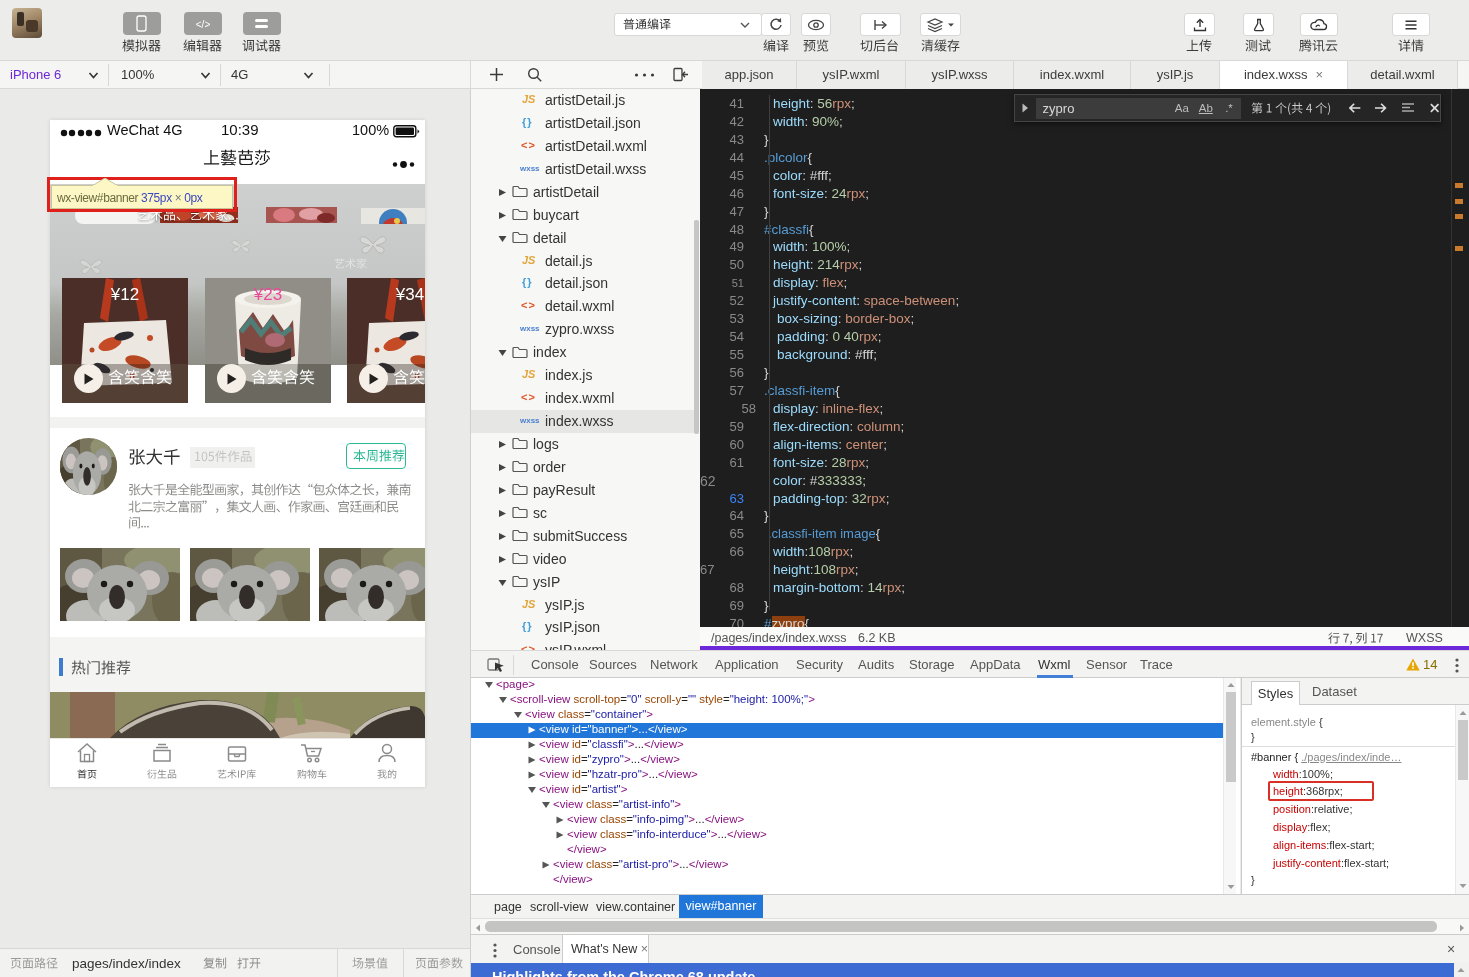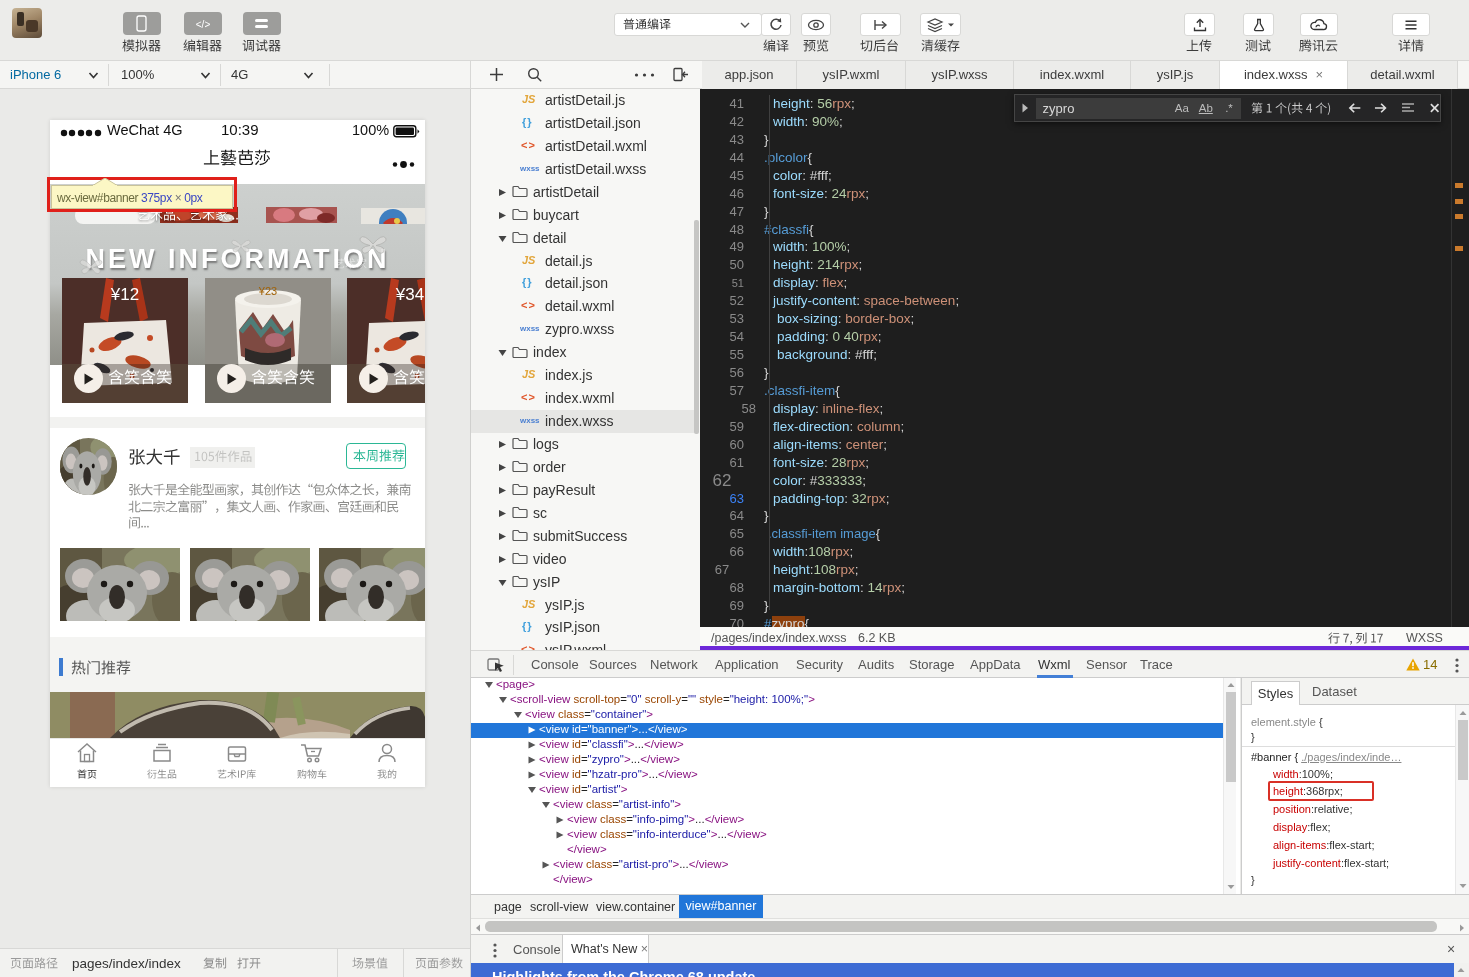--- a/index.html
+++ b/index.html
@@ -142,21 +142,21 @@
         <path d="M2.5 3.2h11M2.5 7h11M2.5 10.8h11" stroke="#333" stroke-width="1.4"></path>
       </svg>
     </div>
 <div class="cj" style="left:1371px;top:39px;width:80px;display:flex;justify-content:center">
       <svg width="27" height="14" viewBox="0 0 27 14">
         <path d="M1.4 1.5C2.1 2.1 3 2.9 3.4 3.4L4.1 2.7C3.6 2.2 2.7 1.4 2 0.8ZM5.9 0.9C6.3 1.6 6.8 2.4 7 3L7.9 2.6C7.7 2.1 7.2 1.2 6.8 0.6ZM2.4 12.2V12.2C2.6 11.9 3 11.7 5.1 10C5 9.8 4.8 9.5 4.7 9.2L3.5 10.2V4.6H0.5V5.6H2.5V10.3C2.5 10.9 2.1 11.3 1.9 11.5C2.1 11.7 2.3 12 2.4 12.2ZM10.7 0.5C10.5 1.2 10 2.3 9.5 3H5.2V3.9H8.2V5.7H5.6V6.6H8.2V8.4H4.9V9.4H8.2V12.5H9.2V9.4H12.4V8.4H9.2V6.6H11.7V5.7H9.2V3.9H12.1V3H10.6C10.9 2.4 11.4 1.5 11.7 0.8Z M15 0.5V12.5H15.9V0.5ZM13.9 3C13.9 4 13.7 5.5 13.4 6.4L14.1 6.6C14.4 5.7 14.6 4.1 14.7 3.1ZM16 2.7C16.2 3.3 16.5 4.1 16.7 4.6L17.4 4.3C17.2 3.8 16.9 3 16.6 2.4ZM18.8 8.7H23.5V9.7H18.8ZM18.8 8V7H23.5V8ZM20.7 0.5V1.5H17.3V2.3H20.7V3.1H17.7V3.8H20.7V4.7H17V5.5H25.5V4.7H21.6V3.8H24.7V3.1H21.6V2.3H25.1V1.5H21.6V0.5ZM17.9 6.2V12.5H18.8V10.4H23.5V11.4C23.5 11.5 23.4 11.6 23.3 11.6C23.1 11.6 22.5 11.6 21.8 11.6C21.9 11.8 22 12.2 22.1 12.4C23 12.4 23.6 12.4 24 12.3C24.3 12.1 24.4 11.9 24.4 11.4V6.2Z" fill="#3c3c3c"></path>
       </svg>
     </div>
 </div>
 <div class="a" style="left:0;top:61px;width:1469px;height:28px;background:#f5f5f3;border-bottom:1px solid #d8d8d6">
-<div class="a" style="left:10px;top:6px;font-size:13px;color:#0369a1">iPhone 6</div>
+<div class="a" style="left:10px;top:6px;font-size:13px;color:#6d28d9">iPhone 6</div>
 <svg class="a" style="left:88px;top:11px" width="11" height="7">
       <path d="M1.5 1 L5.5 5.5 L9.5 1" stroke="#333" stroke-width="1.6" fill="none"></path>
     </svg>
 <div class="a" style="left:108px;top:3px;width:1px;height:22px;background:#d8d8d6"></div>
 <div class="a" style="left:121px;top:6px;font-size:13px;color:#333">100%</div>
 <svg class="a" style="left:200px;top:11px" width="11" height="7">
       <path d="M1.5 1 L5.5 5.5 L9.5 1" stroke="#333" stroke-width="1.6" fill="none"></path>
     </svg>
 <div class="a" style="left:220px;top:3px;width:1px;height:22px;background:#d8d8d6"></div>
 <div class="a" style="left:231px;top:6px;font-size:13px;color:#333">4G</div>
@@ -236,21 +236,20 @@
         <rect width="64" height="16" fill="#e8e6e0"></rect>
         <circle cx="32" cy="15" r="14" fill="#3f7fc0"></circle>
         <path d="M22 15 Q32 5 42 15 Q32 25 22 15Z" fill="#c0392b"></path>
         <circle cx="36" cy="13" r="3" fill="#e8c84a"></circle>
       </svg>
 <div class="cj" style="left:87px;top:24px;filter:drop-shadow(0 1px 1px rgba(0,0,0,0.5))">
         <svg width="102" height="14" viewBox="0 0 102 14">
           <path d="M2 5V5.9H7.8C2.4 9.2 2.2 9.9 2.2 10.7C2.2 11.6 3 12.1 4.6 12.1H10.1C11.5 12.1 11.9 11.7 12.1 9.6C11.8 9.5 11.4 9.4 11.2 9.2C11.1 10.9 10.9 11.2 10.2 11.2H4.5C3.7 11.2 3.2 11 3.2 10.6C3.2 10.1 3.6 9.4 10.1 5.6C10.2 5.6 10.3 5.5 10.4 5.5L9.7 5L9.5 5ZM8.2 0.5V1.9H4.7V0.5H3.7V1.9H0.7V2.9H3.7V4.1H4.7V2.9H8.2V4.1H9.2V2.9H12.1V1.9H9.2V0.5Z M20.9 1.4C21.7 1.9 22.7 2.8 23.2 3.3L24 2.6C23.4 2.1 22.4 1.3 21.6 0.7ZM19 0.5V3.8H13.9V4.8H18.7C17.6 7 15.5 9.1 13.5 10.1C13.7 10.3 14 10.7 14.2 11C16 10 17.7 8.2 19 6.2V12.5H20.1V5.8C21.4 7.8 23.2 9.7 24.7 10.9C24.9 10.6 25.2 10.2 25.5 10C23.8 8.9 21.7 6.8 20.5 4.8H25.1V3.8H20.1V0.5Z M29.9 2H35.1V4.5H29.9ZM29 1.1V5.4H36.1V1.1ZM27.1 6.8V12.5H28V11.8H30.7V12.4H31.7V6.8ZM28 10.8V7.7H30.7V10.8ZM33.1 6.8V12.5H34.1V11.8H37V12.4H38V6.8ZM34.1 10.8V7.7H37V10.8Z M42.5 12.2 43.4 11.4C42.6 10.5 41.5 9.3 40.5 8.5L39.7 9.3C40.6 10 41.7 11.1 42.5 12.2Z M54 5V5.9H59.8C54.4 9.2 54.2 9.9 54.2 10.7C54.2 11.6 55 12.1 56.6 12.1H62.1C63.5 12.1 63.9 11.7 64.1 9.6C63.8 9.5 63.4 9.4 63.2 9.2C63.1 10.9 62.9 11.2 62.2 11.2H56.5C55.7 11.2 55.2 11 55.2 10.6C55.2 10.1 55.6 9.4 62.1 5.6C62.2 5.6 62.3 5.5 62.4 5.5L61.7 5L61.5 5ZM60.2 0.5V1.9H56.7V0.5H55.7V1.9H52.7V2.9H55.7V4.1H56.7V2.9H60.2V4.1H61.2V2.9H64.1V1.9H61.2V0.5Z M72.9 1.4C73.7 1.9 74.7 2.8 75.2 3.3L76 2.6C75.4 2.1 74.4 1.3 73.6 0.7ZM71 0.5V3.8H65.9V4.8H70.7C69.6 7 67.5 9.1 65.5 10.1C65.7 10.3 66 10.7 66.2 11C68 10 69.7 8.2 71 6.2V12.5H72.1V5.8C73.4 7.8 75.2 9.7 76.7 10.9C76.9 10.6 77.2 10.2 77.5 10C75.8 8.9 73.7 6.8 72.5 4.8H77.1V3.8H72.1V0.5Z M83.5 0.7C83.7 1 83.8 1.4 84 1.7H79.1V4.4H80V2.6H89V4.4H90V1.7H85.2C85 1.3 84.7 0.8 84.5 0.4ZM88.3 5.2C87.5 5.9 86.4 6.7 85.4 7.4C85.1 6.7 84.7 6 84.1 5.4C84.4 5.1 84.7 4.9 85 4.7H88.3V3.8H80.7V4.7H83.7C82.4 5.5 80.7 6.2 79 6.6C79.2 6.8 79.5 7.2 79.6 7.3C80.8 7 82.2 6.5 83.3 5.8C83.6 6 83.8 6.3 84 6.6C82.8 7.4 80.7 8.3 79 8.7C79.2 9 79.4 9.3 79.5 9.5C81.1 9 83.1 8.1 84.4 7.2C84.5 7.5 84.6 7.8 84.7 8.1C83.4 9.3 80.9 10.5 78.8 11C79 11.2 79.2 11.6 79.3 11.9C81.2 11.3 83.4 10.2 84.9 9.1C85 10.1 84.8 11 84.4 11.3C84.1 11.5 83.9 11.6 83.6 11.6C83.3 11.6 82.8 11.6 82.4 11.5C82.5 11.8 82.6 12.2 82.6 12.4C83 12.4 83.5 12.5 83.7 12.5C84.3 12.5 84.7 12.3 85.1 12C85.8 11.5 86.1 9.8 85.7 8.2L86.3 7.8C87 9.7 88.2 11.2 89.9 11.9C90.1 11.7 90.3 11.3 90.6 11.1C88.9 10.5 87.7 9 87.1 7.3C87.8 6.8 88.5 6.3 89.1 5.8Z M92.8 11.6C93.3 11.6 93.7 11.2 93.7 10.7C93.7 10.2 93.3 9.8 92.8 9.8C92.3 9.8 91.9 10.2 91.9 10.7C91.9 11.2 92.3 11.6 92.8 11.6Z M96.4 11.6C96.9 11.6 97.3 11.2 97.3 10.7C97.3 10.2 96.9 9.8 96.4 9.8C95.9 9.8 95.6 10.2 95.6 10.7C95.6 11.2 95.9 11.6 96.4 11.6Z M100 11.6C100.5 11.6 100.9 11.2 100.9 10.7C100.9 10.2 100.5 9.8 100 9.8C99.6 9.8 99.2 10.2 99.2 10.7C99.2 11.2 99.6 11.6 100 11.6Z" fill="#ffffff"></path>
         </svg>
       </div>
-<div class="a" style="left:0;top:60px;width:375px;text-align:center;font-size:27px;font-weight:bold;letter-spacing:3px;color:#fff;text-shadow:1px 2px 2px rgba(100,100,100,0.8);font-family:'Liberation Sans',sans-serif">NEW INFORMATION</div>
 <svg class="a" style="left:180px;top:53px;opacity:0.75" width="22" height="17" viewBox="0 0 20 16">
         <path d="M10 8 Q4 1 1.5 4 Q0 7 8 9 Q1 10 3 13.5 Q6 16 10 9 Q14 16 17 13.5 Q19 10 12 9 Q20 7 18.5 4 Q16 1 10 8Z" fill="#dcdcda" stroke="#a8a8a6" stroke-width="0.5"></path>
       </svg>
 <svg class="a" style="left:308px;top:48px;opacity:0.80" width="30" height="24" viewBox="0 0 20 16">
         <path d="M10 8 Q4 1 1.5 4 Q0 7 8 9 Q1 10 3 13.5 Q6 16 10 9 Q14 16 17 13.5 Q19 10 12 9 Q20 7 18.5 4 Q16 1 10 8Z" fill="#dcdcda" stroke="#a8a8a6" stroke-width="0.5"></path>
       </svg>
 <svg class="a" style="left:28px;top:72px;opacity:0.70" width="26" height="20" viewBox="0 0 20 16">
         <path d="M10 8 Q4 1 1.5 4 Q0 7 8 9 Q1 10 3 13.5 Q6 16 10 9 Q14 16 17 13.5 Q19 10 12 9 Q20 7 18.5 4 Q16 1 10 8Z" fill="#dcdcda" stroke="#a8a8a6" stroke-width="0.5"></path>
       </svg>
 </div>
@@ -298,21 +297,21 @@
         <ellipse cx="62" cy="58" rx="10" ry="4" fill="#2a2a30" transform="rotate(-12 62 58)"></ellipse>
         <ellipse cx="40" cy="90" rx="9" ry="4" fill="#33333a" transform="rotate(24 40 90)"></ellipse>
         <circle cx="88" cy="60" r="3" fill="#c44b26"></circle>
         <circle cx="30" cy="72" r="2.5" fill="#b84822"></circle>
         <circle cx="70" cy="98" r="2.5" fill="#c44b26"></circle>
         <circle cx="90" cy="92" r="2" fill="#2a2a30"></circle>
         <rect y="86" width="126" height="39" fill="rgba(40,28,22,0.35)"></rect>
       </svg>
     </div>
 <div class="a" style="left:12px;top:165px;width:126px;text-align:center;color:#fff;font-size:17px">¥12</div>
-<div class="a" style="left:155px;top:165px;width:126px;text-align:center;color:#a16207;font-size:11px">¥23</div>
+<div class="a" style="left:155px;top:165px;width:126px;text-align:center;color:#ec4899;font-size:17px">¥23</div>
 <div class="a" style="left:297px;top:165px;width:126px;text-align:center;color:#fff;font-size:17px">¥34</div>
 <div class="a" style="left:24px;top:244px;width:29px;height:29px;border-radius:50%;background:#f5efe8;display:flex;align-items:center;justify-content:center">
       <svg width="11" height="12" viewBox="0 0 11 12">
         <path d="M1.5 0.5 L10.5 6 L1.5 11.5 Z" fill="#23201d"></path>
       </svg>
     </div>
     <div class="cj" style="left:58px;top:249px">
       <svg width="65" height="17" viewBox="0 0 65 17">
         <path d="M6.4 4.7C7.3 5.2 8.3 6 8.8 6.5L9.7 5.8C9.2 5.3 8.1 4.6 7.2 4.1ZM2.8 9.9V15.3H4.1V14.6H11.9V15.3H13.1V9.9H10.3C11.1 9 12 8 12.7 7.1L11.9 6.7L11.7 6.8H3V7.8H10.7C10.1 8.5 9.4 9.3 8.7 9.9ZM4.1 13.5V11H11.9V13.5ZM8 0.6C6.5 2.9 3.6 4.8 0.6 5.7C0.9 6 1.2 6.5 1.4 6.8C3.9 5.9 6.4 4.3 8.1 2.4C9.7 4.3 12.3 5.9 14.7 6.7C14.9 6.4 15.2 5.9 15.5 5.6C13 4.9 10.2 3.3 8.7 1.6L9.1 1.1Z M29.2 5.3C26.7 6 21.9 6.4 18 6.5C18.1 6.8 18.2 7.3 18.2 7.6C19.9 7.5 21.7 7.4 23.5 7.2C23.4 8 23.3 8.7 23.1 9.3H16.9V10.4H22.7C21.9 12.1 20.3 13.6 16.8 14.3C17.1 14.6 17.4 15.1 17.5 15.3C21.3 14.4 23.1 12.7 24 10.5C25.3 13 27.5 14.6 30.4 15.4C30.6 15.1 30.9 14.6 31.2 14.4C28.5 13.7 26.4 12.4 25.2 10.4H31.2V9.3H24.4C24.6 8.6 24.7 7.9 24.8 7.1C26.8 6.9 28.6 6.6 30 6.3ZM19.1 0.6C18.6 2.3 17.7 3.9 16.6 5C16.9 5.2 17.4 5.5 17.7 5.7C18.2 5 18.8 4.3 19.2 3.4H19.9C20.3 4.1 20.6 5.1 20.8 5.6L21.9 5.2C21.7 4.7 21.4 4 21.1 3.4H23.9V2.3H19.7C19.9 1.8 20.1 1.3 20.2 0.8ZM25.3 0.6C24.8 2.3 23.9 3.9 22.8 4.9C23.1 5.1 23.6 5.4 23.9 5.6C24.4 5 24.9 4.3 25.4 3.4H26.5C27 4.1 27.5 4.9 27.6 5.5L28.8 5C28.6 4.6 28.2 4 27.8 3.4H31.1V2.4H25.9C26.1 1.9 26.3 1.4 26.4 0.9Z M38.4 4.7C39.3 5.2 40.3 6 40.8 6.5L41.7 5.8C41.2 5.3 40.1 4.6 39.2 4.1ZM34.8 9.9V15.3H36.1V14.6H43.9V15.3H45.1V9.9H42.3C43.1 9 44 8 44.7 7.1L43.9 6.7L43.7 6.8H35V7.8H42.7C42.1 8.5 41.4 9.3 40.7 9.9ZM36.1 13.5V11H43.9V13.5ZM40 0.6C38.5 2.9 35.6 4.8 32.6 5.7C32.9 6 33.2 6.5 33.4 6.8C35.9 5.9 38.4 4.3 40.1 2.4C41.7 4.3 44.3 5.9 46.7 6.7C46.9 6.4 47.2 5.9 47.5 5.6C45 4.9 42.2 3.3 40.7 1.6L41.1 1.1Z M61.2 5.3C58.7 6 53.9 6.4 50 6.5C50.1 6.8 50.2 7.3 50.2 7.6C51.9 7.5 53.7 7.4 55.5 7.2C55.4 8 55.3 8.7 55.1 9.3H48.9V10.4H54.7C53.9 12.1 52.3 13.6 48.8 14.3C49.1 14.6 49.4 15.1 49.5 15.3C53.3 14.4 55.1 12.7 56 10.5C57.3 13 59.5 14.6 62.4 15.4C62.6 15.1 62.9 14.6 63.2 14.4C60.5 13.7 58.4 12.4 57.2 10.4H63.2V9.3H56.4C56.6 8.6 56.7 7.9 56.8 7.1C58.8 6.9 60.6 6.6 62 6.3ZM51.1 0.6C50.6 2.3 49.7 3.9 48.6 5C48.9 5.2 49.4 5.5 49.7 5.7C50.2 5 50.8 4.3 51.2 3.4H51.9C52.3 4.1 52.6 5.1 52.8 5.6L53.9 5.2C53.7 4.7 53.4 4 53.1 3.4H55.9V2.3H51.7C51.9 1.8 52.1 1.3 52.2 0.8ZM57.3 0.6C56.8 2.3 55.9 3.9 54.8 4.9C55.1 5.1 55.6 5.4 55.9 5.6C56.4 5 56.9 4.3 57.4 3.4H58.5C59 4.1 59.5 4.9 59.6 5.5L60.8 5C60.6 4.6 60.2 4 59.8 3.4H63.1V2.4H57.9C58.1 1.9 58.3 1.4 58.4 0.9Z" fill="#ffffff"></path>
       </svg>
@@ -714,31 +713,31 @@
 <div class="a" style="left:0;top:292.9px;width:44px;text-align:right;color:#8a8a8a;font-size:13px;line-height:18px">57</div>
 <div class="a" style="left:64px;top:292.9px;font-size:13.5px;line-height:18px;white-space:pre"><span style="color:#569cd6">.classfi-item</span><span style="color:#d4d4d4">{</span></div>
 <div class="a" style="left:12px;top:310.8px;width:44px;text-align:right;color:#8a8a8a;font-size:13px;line-height:18px">58</div>
 <div class="a" style="left:73px;top:310.8px;font-size:13.5px;line-height:18px;white-space:pre"><span style="color:#9cdcfe">display</span><span style="color:#d4d4d4">: </span><span style="color:#ce9178">inline-flex</span><span style="color:#d4d4d4">;</span></div>
 <div class="a" style="left:0;top:328.7px;width:44px;text-align:right;color:#8a8a8a;font-size:13px;line-height:18px">59</div>
 <div class="a" style="left:73px;top:328.7px;font-size:13.5px;line-height:18px;white-space:pre"><span style="color:#9cdcfe">flex-direction</span><span style="color:#d4d4d4">: </span><span style="color:#ce9178">column</span><span style="color:#d4d4d4">;</span></div>
 <div class="a" style="left:0;top:346.7px;width:44px;text-align:right;color:#8a8a8a;font-size:13px;line-height:18px">60</div>
 <div class="a" style="left:73px;top:346.7px;font-size:13.5px;line-height:18px;white-space:pre"><span style="color:#9cdcfe">align-items</span><span style="color:#d4d4d4">: </span><span style="color:#ce9178">center</span><span style="color:#d4d4d4">;</span></div>
 <div class="a" style="left:0;top:364.6px;width:44px;text-align:right;color:#8a8a8a;font-size:13px;line-height:18px">61</div>
 <div class="a" style="left:73px;top:364.6px;font-size:13.5px;line-height:18px;white-space:pre"><span style="color:#9cdcfe">font-size</span><span style="color:#d4d4d4">: </span><span style="color:#b5cea8">28</span><span style="color:#ce9178">rpx</span><span style="color:#d4d4d4">;</span></div>
-<div class="a" style="left:0;top:382.5px;width:44px;text-align:center;color:#8a8a8a;font-size:17px;line-height:18px">62</div>
+<div class="a" style="left:0;top:382.5px;width:44px;text-align:left;color:#8a8a8a;font-size:14px;line-height:18px">62</div>
 <div class="a" style="left:73px;top:382.5px;font-size:13.5px;line-height:18px;white-space:pre"><span style="color:#9cdcfe">color</span><span style="color:#d4d4d4">: </span><span style="color:#d4d4d4">#</span><span style="color:#b5cea8">333333</span><span style="color:#d4d4d4">;</span></div>
 <div class="a" style="left:0;top:400.5px;width:44px;text-align:right;color:#3b82f6;font-size:13px;line-height:18px">63</div>
 <div class="a" style="left:73px;top:400.5px;font-size:13.5px;line-height:18px;white-space:pre"><span style="color:#9cdcfe">padding-top</span><span style="color:#d4d4d4">: </span><span style="color:#b5cea8">32</span><span style="color:#ce9178">rpx</span><span style="color:#d4d4d4">;</span></div>
 <div class="a" style="left:0;top:418.4px;width:44px;text-align:right;color:#8a8a8a;font-size:13px;line-height:18px">64</div>
 <div class="a" style="left:64px;top:418.4px;font-size:13.5px;line-height:18px;white-space:pre"><span style="color:#d4d4d4">}</span></div>
 <div class="a" style="left:0;top:436.3px;width:44px;text-align:right;color:#8a8a8a;font-size:13px;line-height:18px">65</div>
 <div class="a" style="left:68px;top:436.3px;font-size:13px;line-height:18px;white-space:pre"><span style="color:#569cd6">.classfi-item image</span><span style="color:#d4d4d4">{</span></div>
 <div class="a" style="left:0;top:454.2px;width:44px;text-align:right;color:#8a8a8a;font-size:13px;line-height:18px">66</div>
 <div class="a" style="left:73px;top:454.2px;font-size:13.5px;line-height:18px;white-space:pre"><span style="color:#9cdcfe">width</span><span style="color:#d4d4d4">:</span><span style="color:#b5cea8">108</span><span style="color:#ce9178">rpx</span><span style="color:#d4d4d4">;</span></div>
-<div class="a" style="left:0;top:472.2px;width:44px;text-align:center;color:#8a8a8a;font-size:13px;line-height:18px">67</div>
+<div class="a" style="left:0;top:472.2px;width:44px;text-align:left;color:#8a8a8a;font-size:13px;line-height:18px">67</div>
 <div class="a" style="left:73px;top:472.2px;font-size:13.5px;line-height:18px;white-space:pre"><span style="color:#9cdcfe">height</span><span style="color:#d4d4d4">:</span><span style="color:#b5cea8">108</span><span style="color:#ce9178">rpx</span><span style="color:#d4d4d4">;</span></div>
 <div class="a" style="left:0;top:490.1px;width:44px;text-align:right;color:#8a8a8a;font-size:13px;line-height:18px">68</div>
 <div class="a" style="left:73px;top:490.1px;font-size:13.5px;line-height:18px;white-space:pre"><span style="color:#9cdcfe">margin-bottom</span><span style="color:#d4d4d4">: </span><span style="color:#b5cea8">14</span><span style="color:#ce9178">rpx</span><span style="color:#d4d4d4">;</span></div>
 <div class="a" style="left:0;top:508.0px;width:44px;text-align:right;color:#8a8a8a;font-size:13px;line-height:18px">69</div>
 <div class="a" style="left:64px;top:508.0px;font-size:13.5px;line-height:18px;white-space:pre"><span style="color:#d4d4d4">}</span></div>
 <div class="a" style="left:0;top:526.0px;width:44px;text-align:right;color:#8a8a8a;font-size:13px;line-height:18px">70</div>
 <div class="a" style="left:64px;top:526.0px;font-size:13.5px;line-height:18px;white-space:pre"><span style="color:#569cd6">#</span><span style="color:#d4d4d4;background:rgba(234,92,0,0.55)">zypro</span><span style="color:#d4d4d4">{</span></div>
 <div class="a" style="left:69px;top:6px;width:1px;height:515px;background:#404040"></div>
 <div class="a" style="left:314px;top:5px;width:427px;height:28px;background:#252526;border:1px solid #454545;box-shadow:0 2px 6px rgba(0,0,0,0.5);display:flex;align-items:center">
 <svg width="8" height="10" style="margin:0 7px 0 6px">

